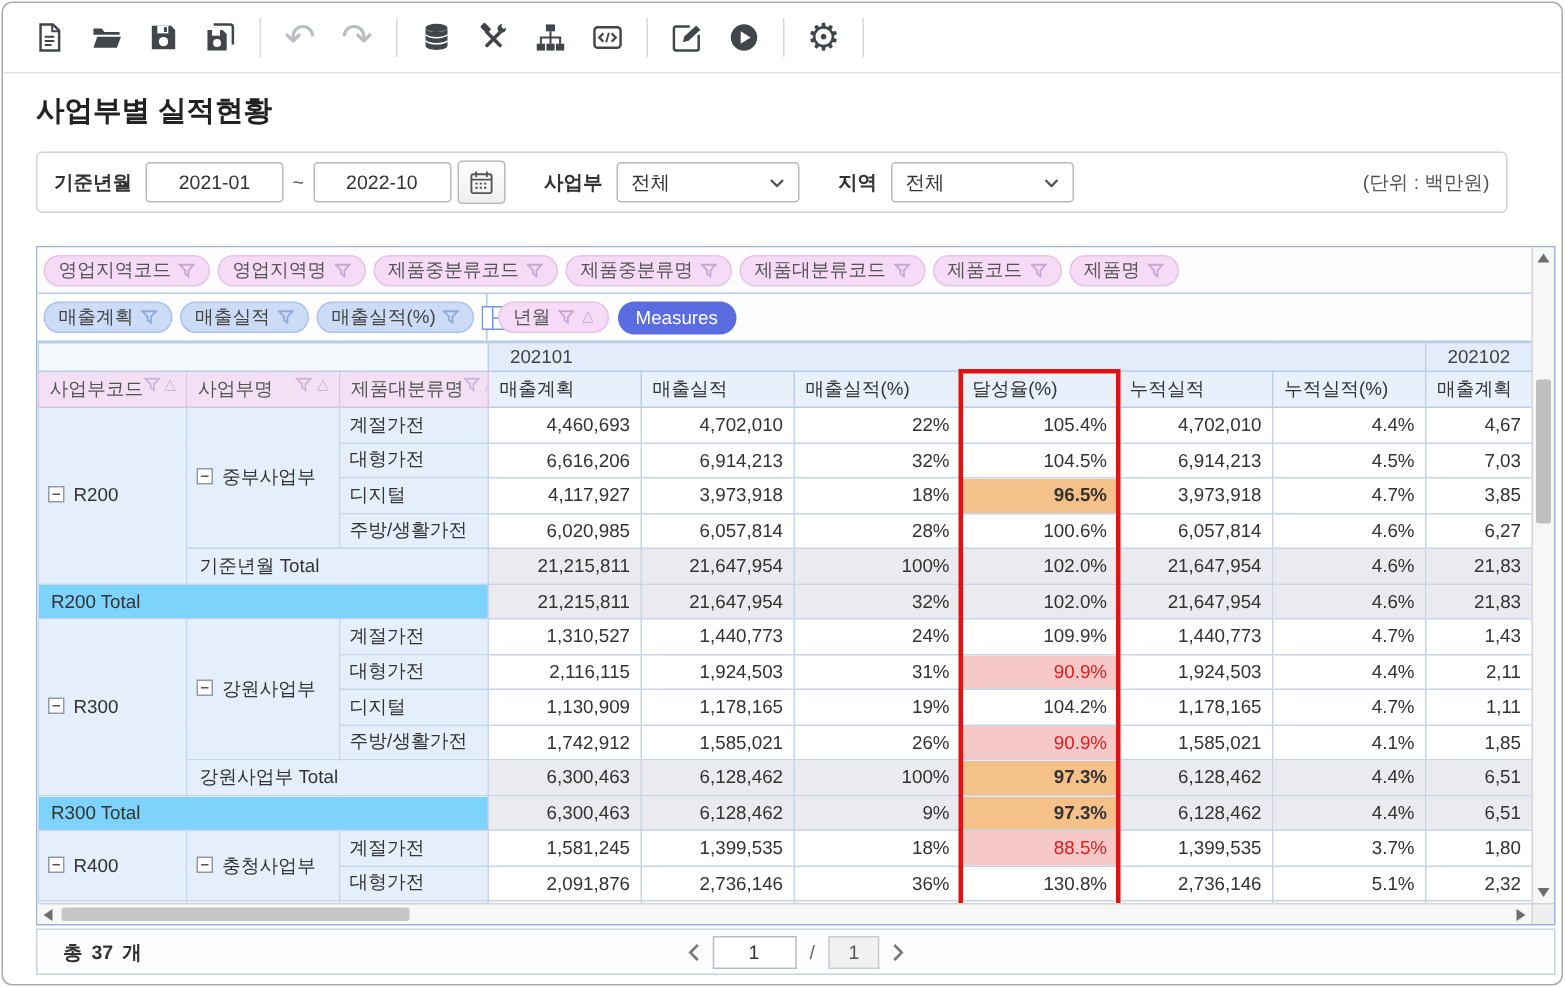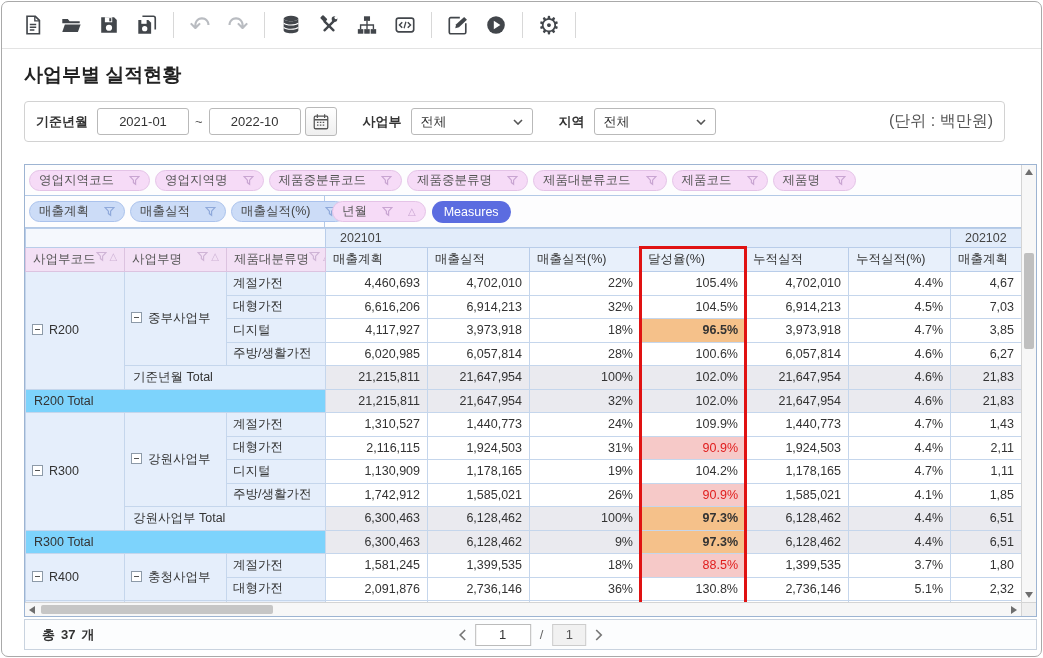--- a/index.html
+++ b/index.html
@@ -15,31 +15,31 @@
   .content{padding:16px 8px 0 22px}
   .page-title{font-size:19px;font-weight:bold;color:#222;line-height:20px}
   
   .filterbar{margin-top:16px;width:981px;height:41px;border:1px solid #d2d2d2;border-radius:4px;display:flex;align-items:center;padding:0 11px;background:#fff}
   .flabel{font-size:13px;font-weight:600;color:#333;margin-right:9px;white-space:nowrap}
   .finput{width:92px;height:27px;border:1px solid #b9b9b9;border-radius:3px;text-align:center;font-size:13px;color:#333}
   .tilde{margin:0 6px;color:#555;font-size:13px}
   .calbtn{width:32px;height:29px;border:1px solid #b9b9b9;border-radius:3px;background:linear-gradient(#ffffff,#efefef);display:flex;align-items:center;justify-content:center;margin-left:4px;cursor:pointer}
   .gap26{width:26px}
   .fselect{width:122px;height:27px;border:1px solid #b9b9b9;border-radius:3px;display:flex;align-items:center;justify-content:space-between;padding:0 9px;font-size:13px;background:#fff;cursor:pointer}
-  .unit-note{margin-left:auto;font-size:16px;color:#555;white-space:nowrap}
+  .unit-note{margin-left:auto;font-size:13px;color:#555;white-space:nowrap}
   
   .grid{position:relative;margin-top:22px;width:1013px;height:453px;border:1px solid #9db4d2;background:#fff}
   .grid-main{position:absolute;left:0;top:0;width:996px;height:437px;overflow:hidden;background:#fdfdfe}
   .chiprow{display:flex;align-items:center}
   .chiprow1{height:31px;border-bottom:1px solid #b3c9e6;padding:0 4px;gap:5px}
   .chiprow2{height:32px;border-bottom:1px solid #b3c9e6}
   .r2left{width:300px;height:100%;display:flex;align-items:center;gap:5px;padding:0 4px;border-right:1px solid #b3c9e6}
   .r2right{display:flex;align-items:center;gap:6px;padding:0 7px}
   .splitbtn{margin-left:auto;margin-right:5px;background:none;border:none;padding:0;display:flex;cursor:pointer}
-  .chip{display:inline-flex;align-items:center;gap:15px;height:21px;padding:0 9px;border-radius:11px;font-size:12.5px;white-space:nowrap;cursor:pointer}
+  .chip{display:inline-flex;align-items:center;gap:5px;height:21px;padding:0 9px;border-radius:11px;font-size:12.5px;white-space:nowrap;cursor:pointer}
   .chip.pink{background:#f6dbf7;border:1px solid #e4c3e7;color:#555}
   .chip.pink .ficon{color:#c9a5d2}
   .chip.blue{background:#ccdcf7;border:1px solid #aac2ec;color:#444}
   .chip.blue .ficon{color:#8fa9da}
   .sorticon{color:#c9a5d2;font-size:10px;line-height:1}
   .measuresbtn{height:22px;padding:0 12px;border-radius:12px;background:#5b6ce0;color:#fff;font-size:12.5px;border:none;display:inline-flex;align-items:center;cursor:pointer}
   
   table.pivot{border-collapse:collapse;table-layout:fixed;width:996px;font-size:12.5px}
   table.pivot th,table.pivot td{border:1px solid #c5d6ec;overflow:hidden;white-space:nowrap}
   .gh{height:19px;background:#e2ecfa;text-align:left;padding:0 0 0 14px;font-weight:normal;color:#444;border-color:#b9cde9 !important}

